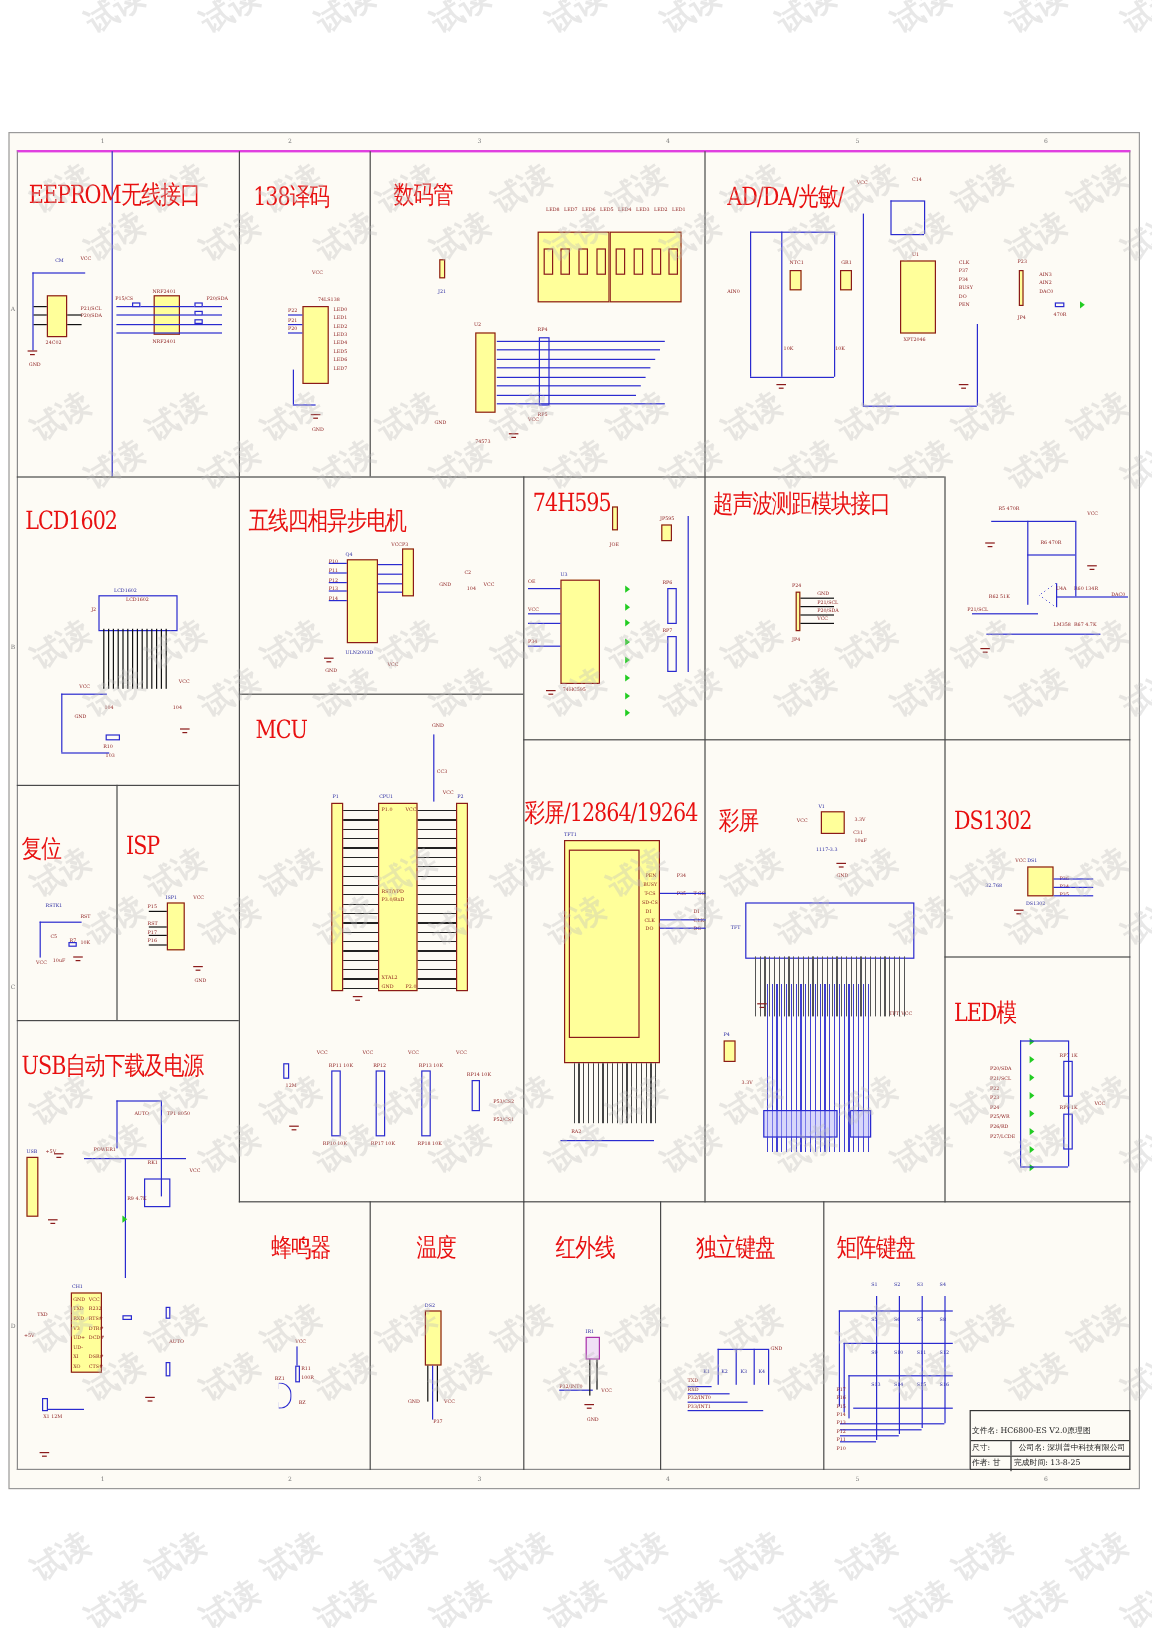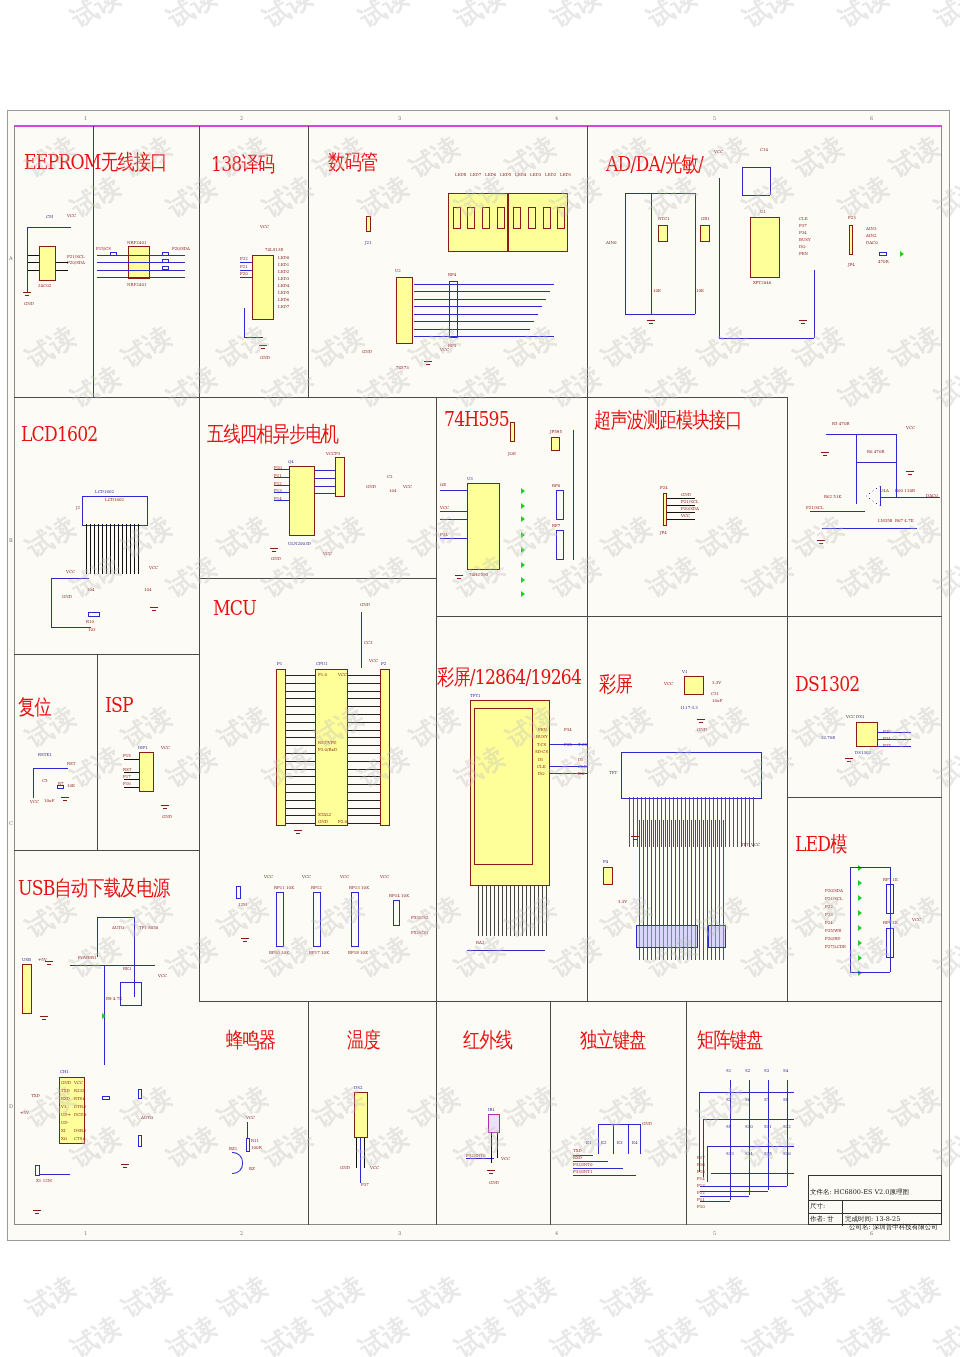--- a/index.html
+++ b/index.html
@@ -834,20 +834,20 @@
   <div class="lbl" style="left:697px;top:1204px;">P10</div>
 </div>
 
 <div class="title-block">
   <div class="tb-row" style="top:0;height:25px;">
     <span class="tb-cell" style="left:1px;top:12px;">文件名: HC6800-ES V2.0原理图</span>
   </div>
   <div class="tb-row" style="top:25px;height:13px;">
     <span class="tb-cell" style="left:1px;">尺寸:</span>
     <span style="position:absolute;left:33px;top:0;height:100%;border-left:1px solid #333;"></span>
-    <span class="tb-cell" style="left:40px;margin-top:21px;">公司名: 深圳普中科技有限公司</span>
+    <span class="tb-cell" style="left:40px;">公司名: 深圳普中科技有限公司</span>
   </div>
   <div class="tb-row" style="top:38px;height:12px;border-bottom:none;">
     <span class="tb-cell" style="left:1px;">作者: 甘</span>
     <span style="position:absolute;left:33px;top:0;height:100%;border-left:1px solid #333;"></span>
     <span class="tb-cell" style="left:36px;">完成时间: 13-8-25</span>
   </div>
 </div>
 
 </body></html>

